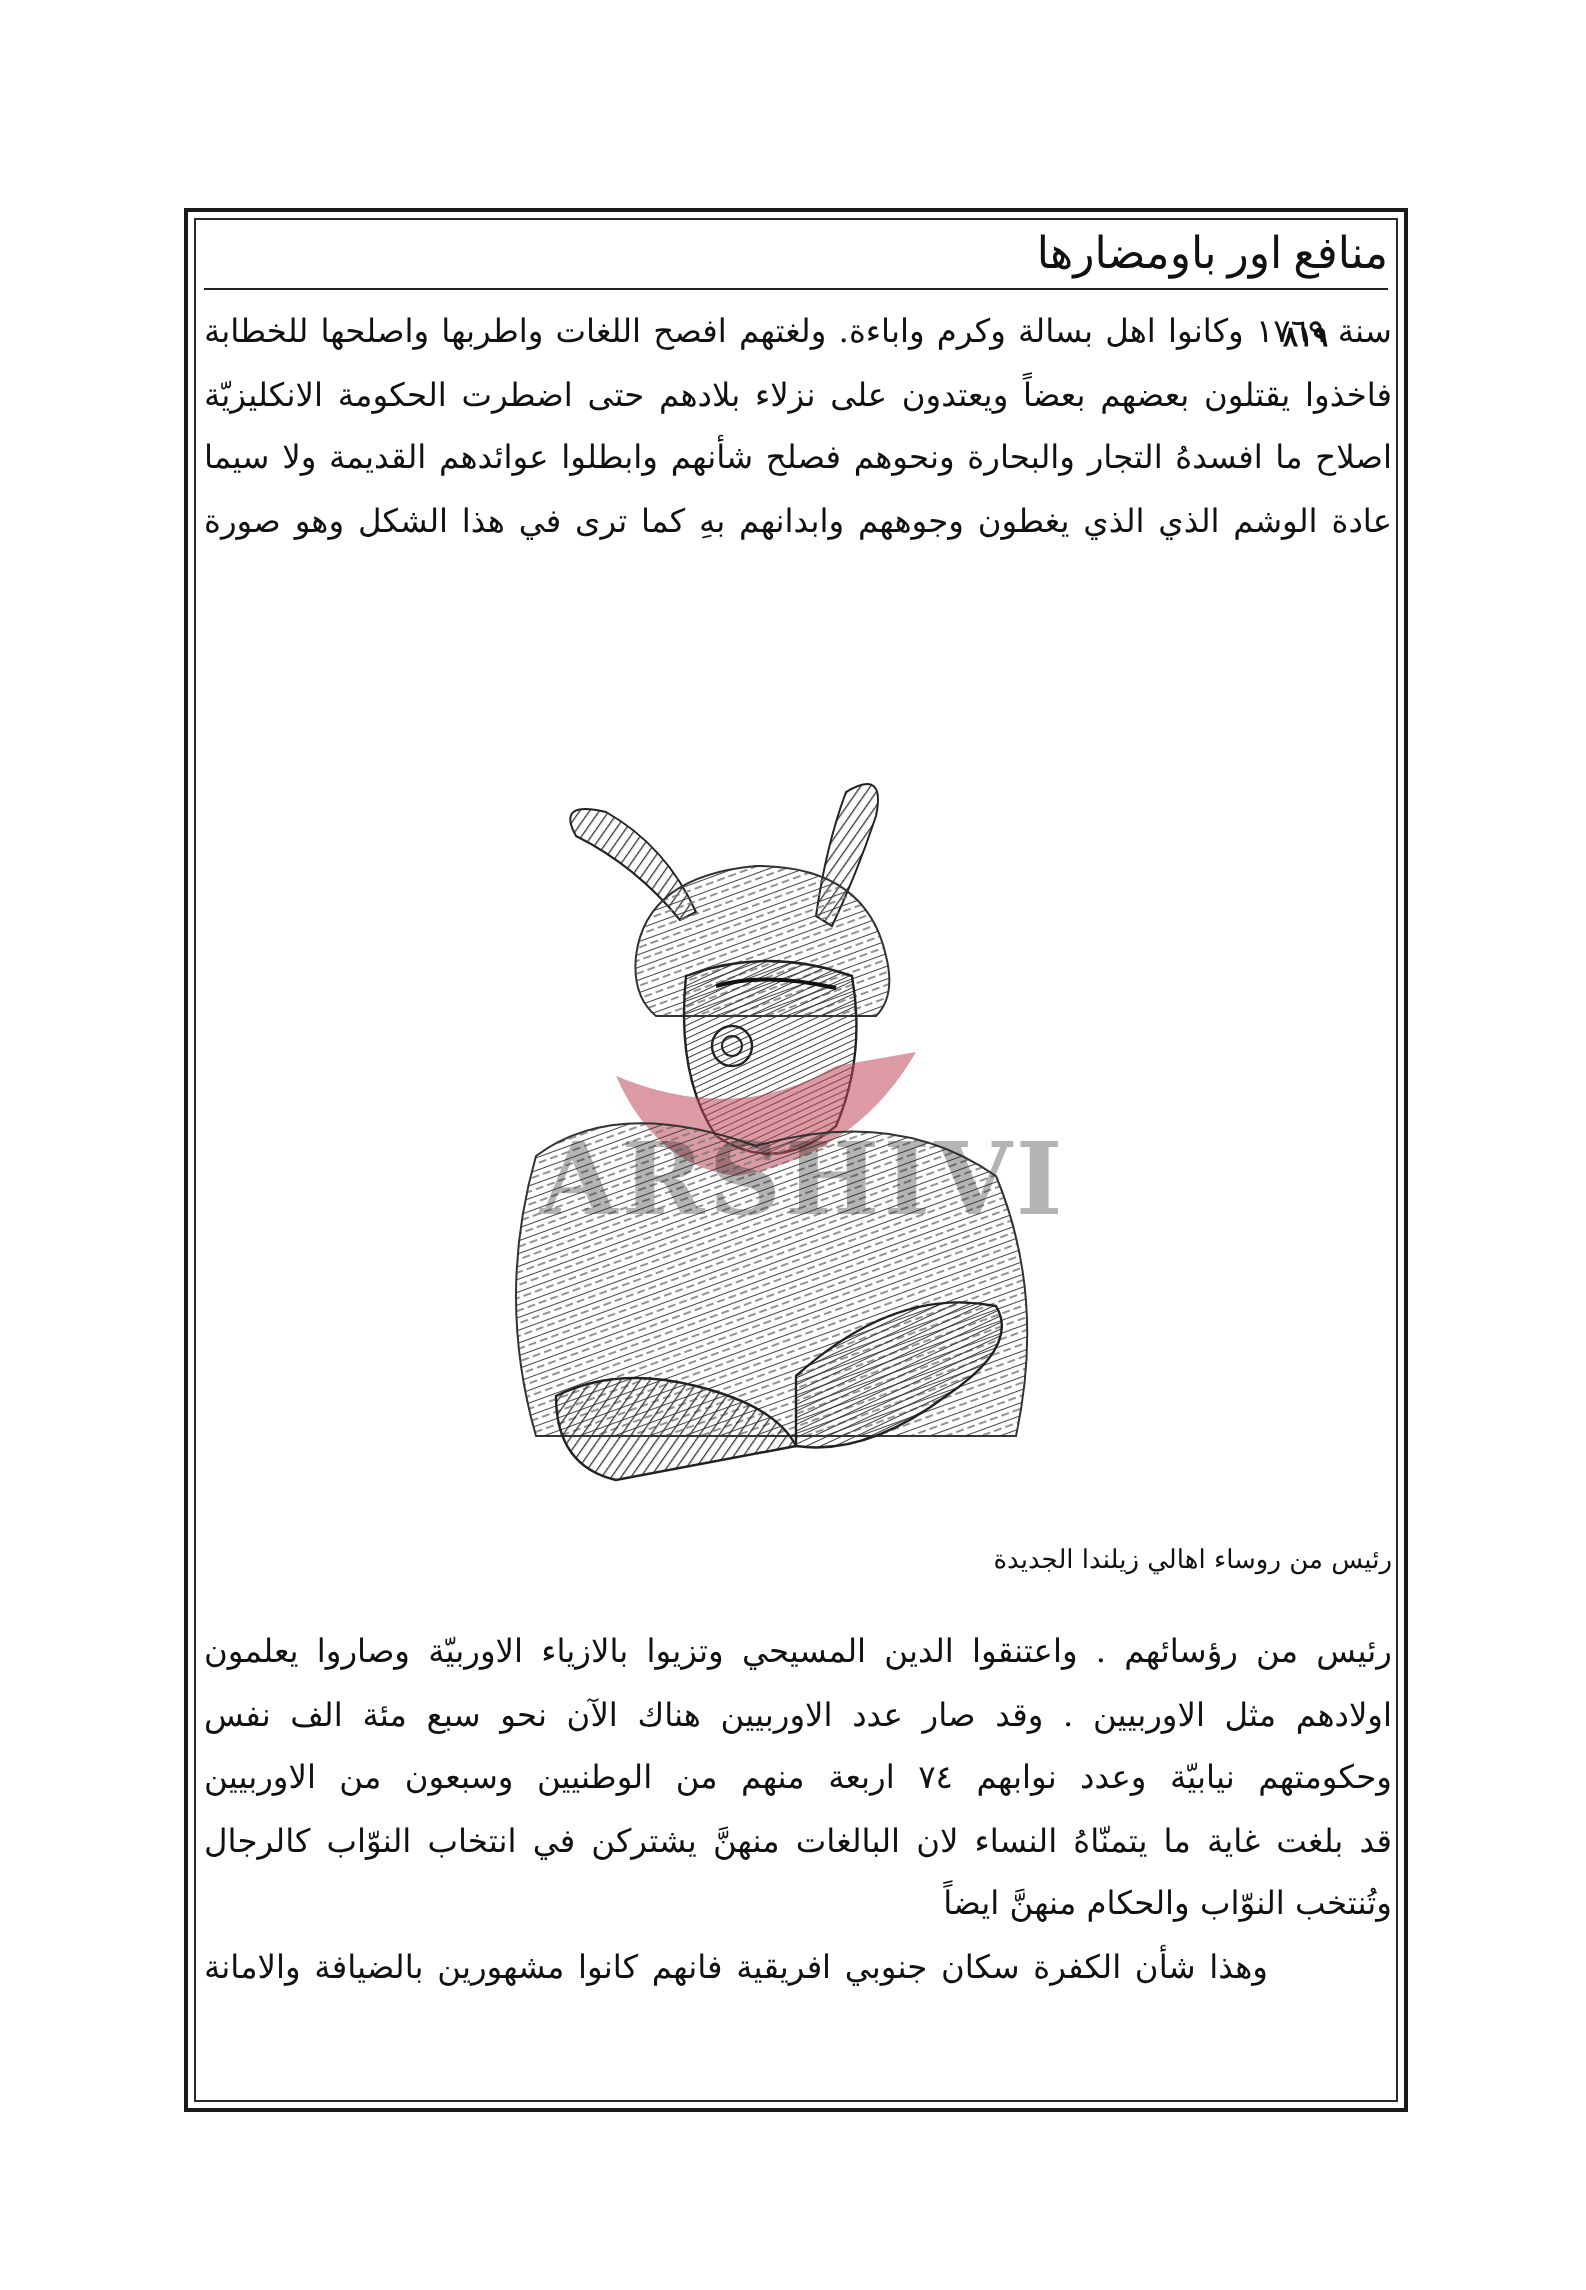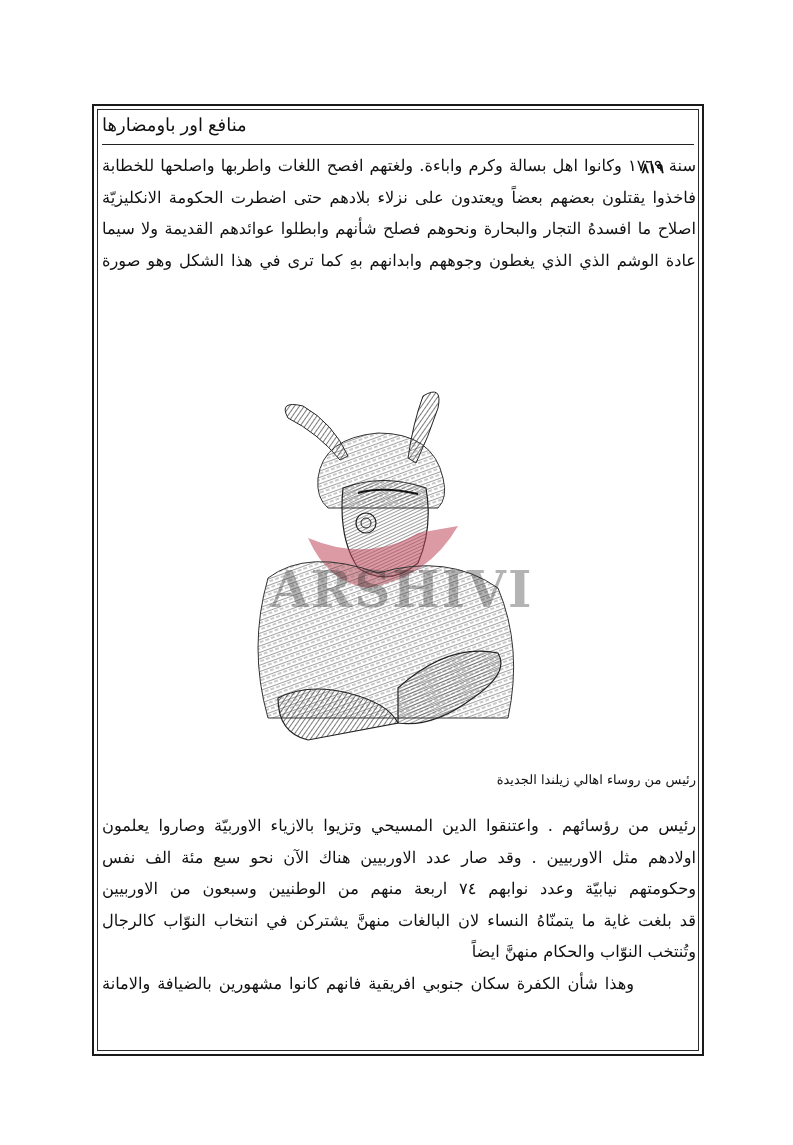--- a/index.html
+++ b/index.html
@@ -46,23 +46,23 @@
       font-size: 14px;
       font-weight: bold;
       font-family: "DejaVu Serif", serif;
       margin-top: 48px;
     }
     .running-title {
       position: absolute;
       left: 0;
       right: 0;
       top: 6px;
-      text-align: left;
-      font-size: 18px;
-      font-family: Liberation Sans, sans-serif;
+      text-align: right;
+      font-size: 22px;
+      font-family: Liberation Serif, serif;
     }
     .text-block {
       position: absolute;
       left: 102px;
       width: 594px;
       direction: rtl;
       font-family: "DejaVu Serif", serif;
       font-size: 16.2px;
       line-height: 31.5px;
       text-align: justify;

